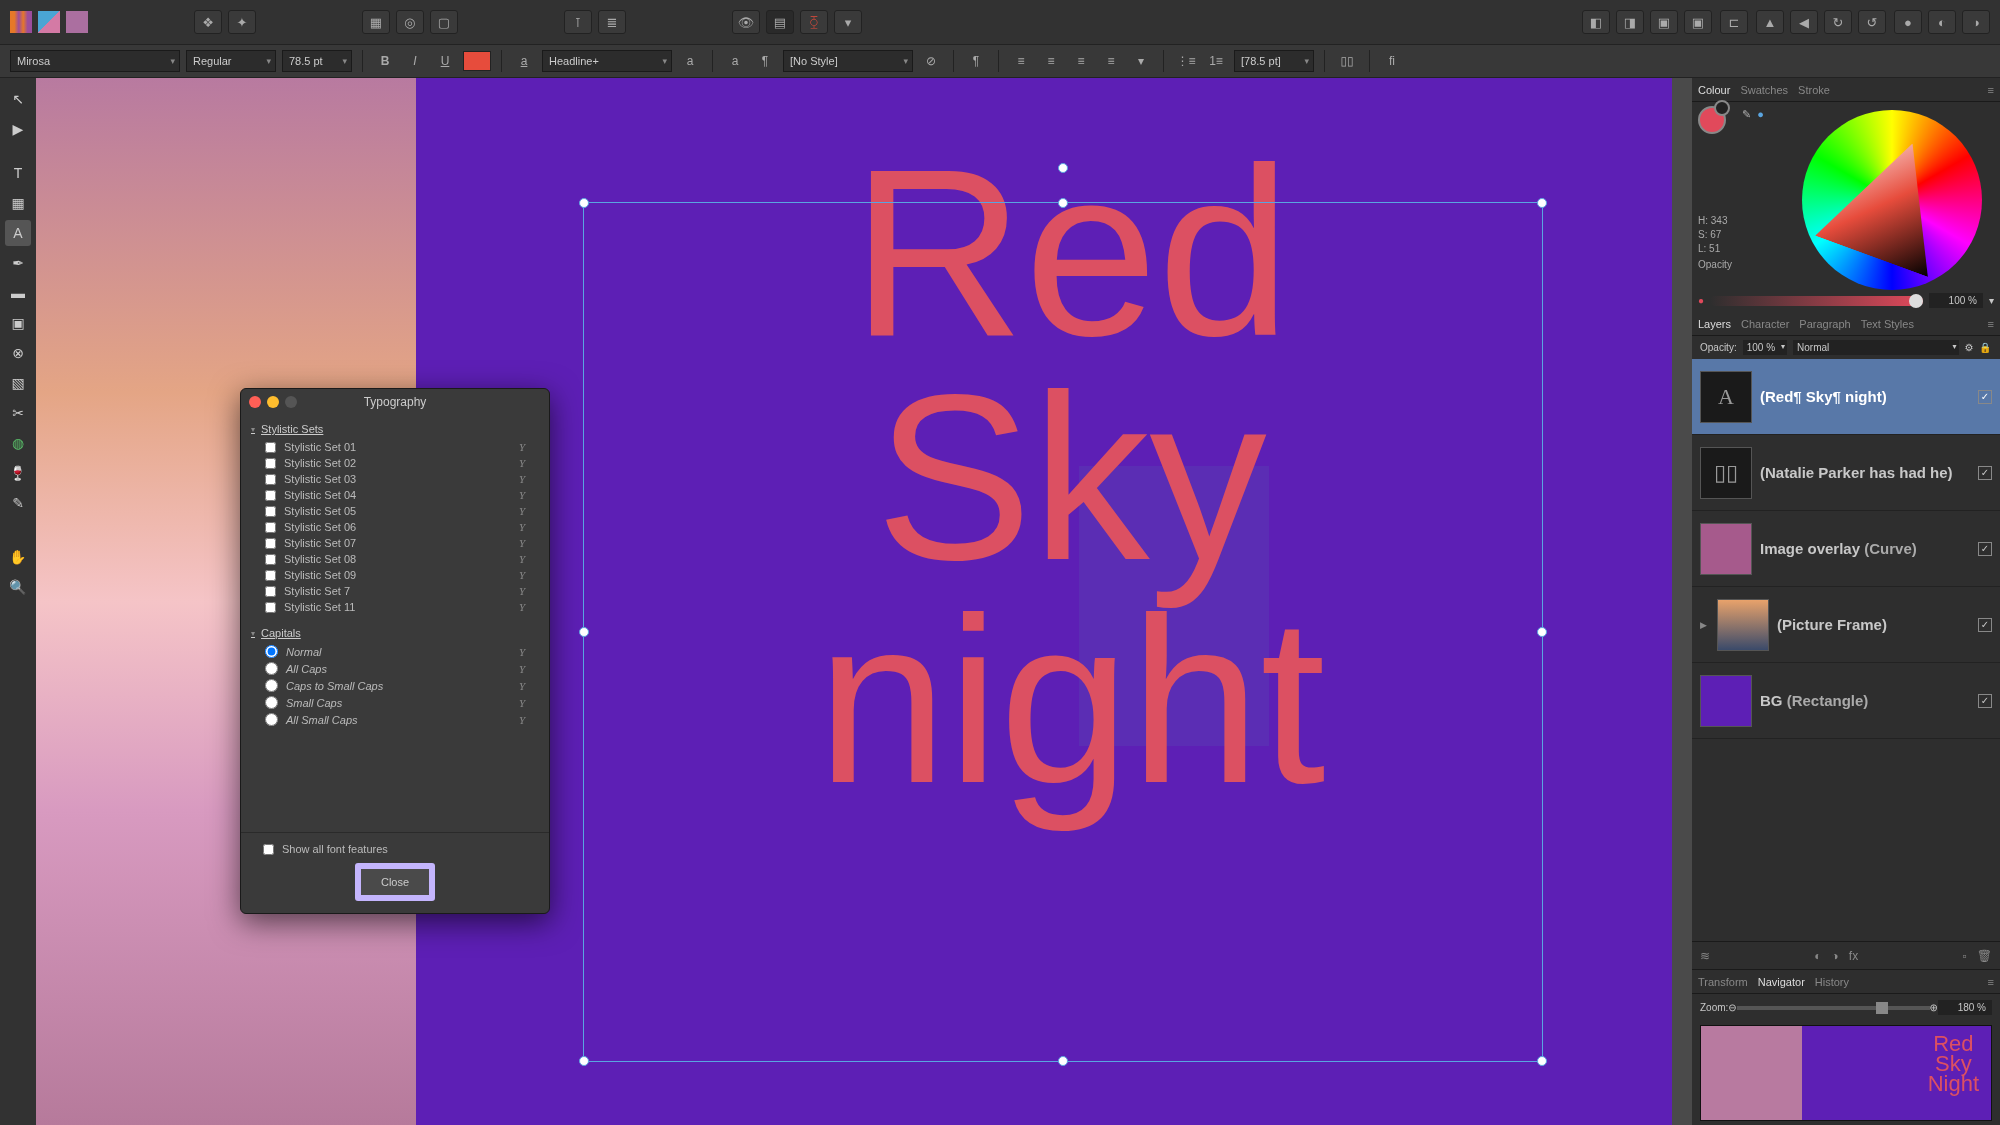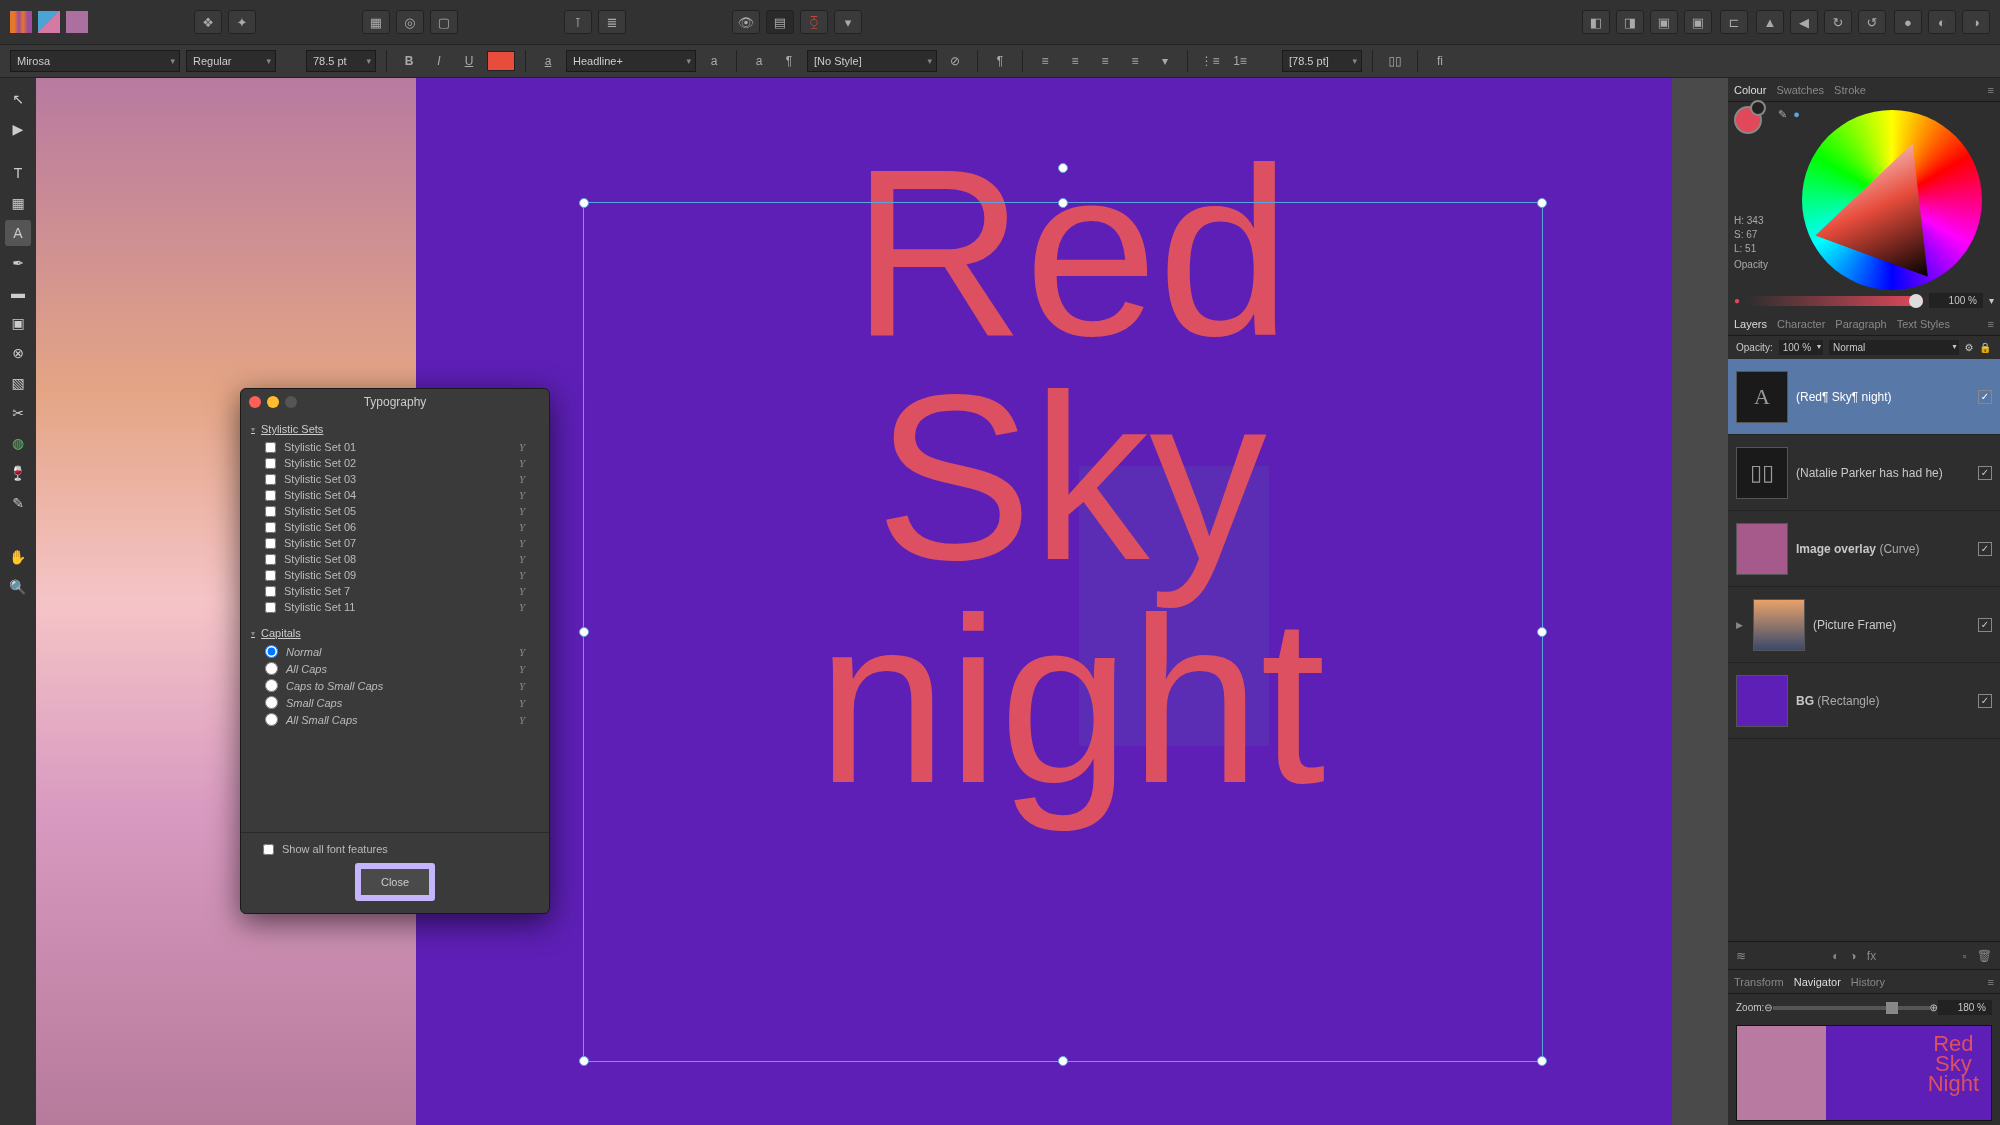--- a/index.html
+++ b/index.html
@@ -14,21 +14,21 @@
 .tb-btn{width:28px;height:24px;background:#3a3a3a;border:1px solid #222;border-radius:3px;display:flex;align-items:center;justify-content:center;color:#aaa;font-size:13px;}
 .tb-btn.active{background:#2a2a2a;}
 .tb-btn.magnet{color:#e74c3c;}
 .spacer{flex:1;}
 .spacer-sm{width:90px;}
 .context-bar{height:34px;background:#383838;display:flex;align-items:center;padding:0 10px;gap:6px;border-top:1px solid #222;border-bottom:1px solid #222;}
 .dropdown{background:#2c2c2c;border:1px solid #1a1a1a;color:#ccc;height:22px;padding:0 18px 0 6px;font-size:11px;position:relative;display:flex;align-items:center;}
 .dropdown::after{content:"▾";position:absolute;right:4px;color:#888;font-size:9px;}
 .dd-font{width:170px;}
 .dd-weight{width:90px;text-align:center;}
-.dd-size{width:70px;margin-left:24px;}
+.dd-size{width:70px;}
 .dd-style{width:130px;}
 .ctx-btn{width:24px;height:22px;display:flex;align-items:center;justify-content:center;color:#aaa;font-size:12px;border:1px solid transparent;}
 .ctx-btn.bold{font-weight:bold;}
 .ctx-btn.italic{font-style:italic;}
 .ctx-btn.underline{text-decoration:underline;}
 .color-swatch{width:28px;height:20px;background:#e74c3c;border:1px solid #222;}
 .sep{width:1px;height:22px;background:#222;margin:0 4px;}
 .main-area{display:flex;height:calc(100% - 78px);}
 .tool-palette{width:36px;background:#323232;display:flex;flex-direction:column;align-items:center;padding-top:8px;gap:4px;}
 .tool{width:26px;height:26px;display:flex;align-items:center;justify-content:center;color:#ccc;font-size:14px;border-radius:3px;}
@@ -57,21 +57,21 @@
 .typo-section{padding:4px 10px;}
 .typo-section-header{color:#ccc;font-size:11px;padding:4px 0;display:flex;align-items:center;gap:6px;text-decoration:underline;}
 .typo-section-header::before{content:"▾";font-size:8px;color:#888;}
 .typo-row{display:flex;align-items:center;padding:2px 14px;font-size:11px;color:#bbb;}
 .typo-row input[type=checkbox]{margin-right:8px;width:11px;height:11px;accent-color:#666;}
 .typo-row .preview{margin-left:auto;color:#888;font-style:italic;font-family:Georgia,serif;}
 .typo-row.radio label{font-style:italic;}
 .typo-row input[type=radio]{margin-right:8px;}
 .typo-footer{padding:8px 10px;border-top:1px solid #2a2a2a;}
 .close-btn{display:block;margin:6px auto 4px;width:80px;height:38px;background:#4a4a4a;border:6px solid #c4b5fd;color:#ccc;font-size:11px;border-radius:3px;}
-.right-panels{width:272px;background:#2e2e2e;display:flex;flex-direction:column;}
+.right-panels{width:308px;background:#2e2e2e;display:flex;flex-direction:column;}
 .panel-tabs{display:flex;height:24px;align-items:center;padding:0 6px;gap:10px;border-bottom:1px solid #1a1a1a;font-size:11px;color:#888;}
 .panel-tabs .tab.active{color:#ddd;}
 .panel-tabs .menu{margin-left:auto;}
 .colour-panel{padding:8px;position:relative;height:210px;}
 .colour-wheel{position:absolute;right:18px;top:8px;width:180px;height:180px;border-radius:50%;background:conic-gradient(from 90deg,#ff0080,#ff00ff,#8000ff,#0000ff,#0080ff,#00ffff,#00ff80,#00ff00,#80ff00,#ffff00,#ff8000,#ff0000,#ff0080);}
 .colour-tri{position:absolute;left:30px;top:30px;width:120px;height:120px;background:linear-gradient(135deg,#fff,#e74c3c,#000);clip-path:polygon(50% 0,100% 100%,0 100%);transform:rotate(20deg);}
 .colour-circles{position:absolute;left:6px;top:4px;}
 .cc-big{width:28px;height:28px;border-radius:50%;background:#e1495b;border:2px solid #888;}
 .cc-small{width:16px;height:16px;border-radius:50%;background:#222;border:2px solid #888;position:absolute;top:-6px;left:16px;}
 .hsl-vals{position:absolute;left:6px;bottom:40px;font-size:10px;color:#aaa;line-height:1.4;}
@@ -79,21 +79,21 @@
 .opacity-slider{flex:1;height:10px;background:linear-gradient(90deg,rgba(225,73,91,0),#e1495b);border-radius:5px;position:relative;}
 .opacity-slider::after{content:"";position:absolute;right:0;top:-2px;width:14px;height:14px;background:#ddd;border-radius:50%;}
 .opacity-val{background:#222;padding:2px 6px;width:54px;text-align:right;}
 .layers-opts{display:flex;align-items:center;gap:6px;padding:4px 8px;font-size:10px;}
 .layers-opts .dd{background:#222;padding:2px 12px 2px 4px;position:relative;}
 .layers-opts .dd::after{content:"▾";position:absolute;right:2px;font-size:8px;}
 .layers-list{flex:1;overflow:auto;}
 .layer{display:flex;align-items:center;height:76px;padding:0 8px;gap:8px;border-bottom:1px solid #222;}
 .layer.selected{background:#5878a8;color:#fff;}
 .layer-thumb{width:52px;height:52px;background:#333;border:1px solid #555;display:flex;align-items:center;justify-content:center;font-size:22px;color:#999;}
-.layer-name{flex:1;font-size:12px;}
+.layer-name{flex:1;font-size:15px;font-weight:bold;}
 .layer-name .sub{color:#aaa;}
 .layer-check{width:14px;height:14px;border:1px solid #888;display:flex;align-items:center;justify-content:center;font-size:10px;}
 .layer-tri{color:#888;font-size:9px;margin-right:2px;}
 .layers-footer{height:28px;display:flex;align-items:center;padding:0 8px;gap:10px;color:#888;font-size:12px;border-top:1px solid #1a1a1a;}
 .nav-panel{border-top:1px solid #1a1a1a;}
 .zoom-row{display:flex;align-items:center;padding:6px 8px;font-size:10px;}
 .zoom-slider{flex:1;height:4px;background:#555;position:relative;}
 .zoom-slider::after{content:"";position:absolute;left:72%;top:-4px;width:12px;height:12px;background:#888;}
 .nav-preview{margin:4px 8px;height:96px;background:linear-gradient(90deg,#b87aa0 35%,#5d1fb5 35%);position:relative;border:1px solid #111;}
 .nav-preview-text{position:absolute;right:12px;top:8px;color:#dc5062;font-family:Georgia,serif;font-size:22px;line-height:0.9;text-align:center;}

